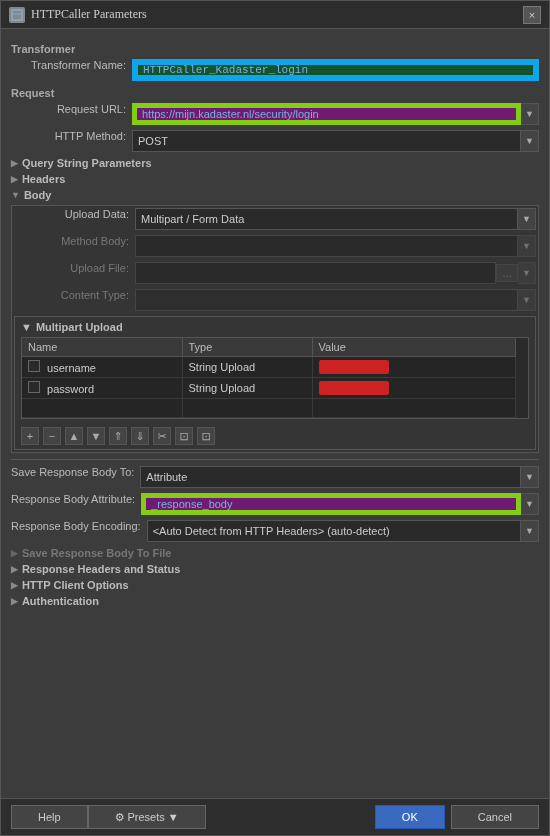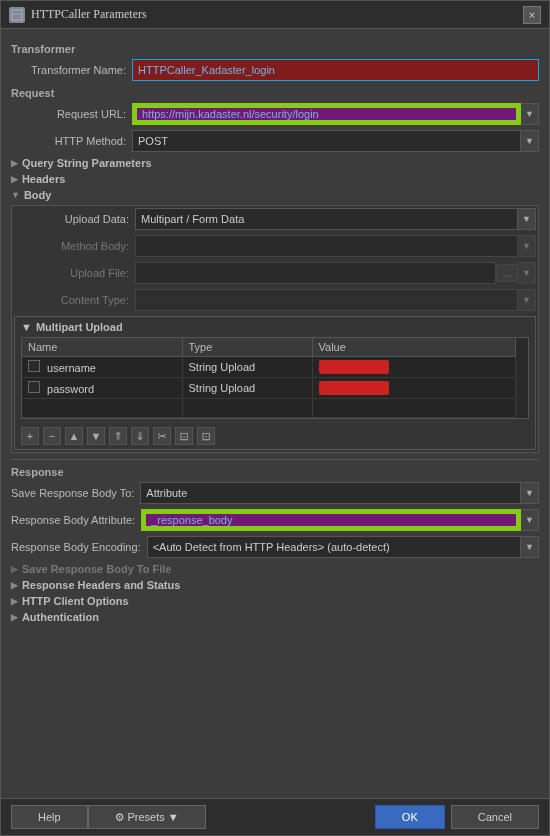--- a/index.html
+++ b/index.html
@@ -76,21 +76,20 @@
 
     .section-header {
       font-size: 11px;
       color: #aaa;
       margin: 6px 0 4px 0;
       font-weight: bold;
     }
 
     .form-row {
       display: flex;
-      align-items: center;
       margin-bottom: 5px;
     }
 
     .form-label {
       text-align: right;
       color: #bbb;
       min-width: 115px;
       margin-right: 6px;
       font-size: 11px;
     }
@@ -100,22 +99,23 @@
       background: #701a75;
       border: 5px solid #84cc16;
       color: #7ab0e0;
       padding: 2px 5px;
       font-size: 11px;
       height: 22px;
       outline: none;
     }
 
     .form-input.highlighted {
-      border: 1px solid #0ea5e9;
-      background: #7f1d1d;
+      border: 6px solid #0ea5e9;
+      background: #14532d;
+      font-family: Liberation Mono, monospace;
     }
 
     .select-wrapper {
       display: flex;
       align-items: center;
       flex: 1;
     }
 
     .form-select {
       flex: 1;
@@ -468,21 +468,20 @@
           <button class="tb-btn">⇑</button>
           <button class="tb-btn">⇓</button>
           <button class="tb-btn">✂</button>
           <button class="tb-btn">⊡</button>
           <button class="tb-btn">⊡</button>
         </div>
       </div>
     </div>
 
     <hr class="separator">
-    <div class="section-header">Response</div>
 
     <div class="form-row">
       <span class="form-label">Save Response Body To:</span>
       <div class="select-wrapper">
         <select class="form-select">
           <option>Attribute</option>
         </select>
         <div class="dropdown-btn">▼</div>
       </div>
     </div>

